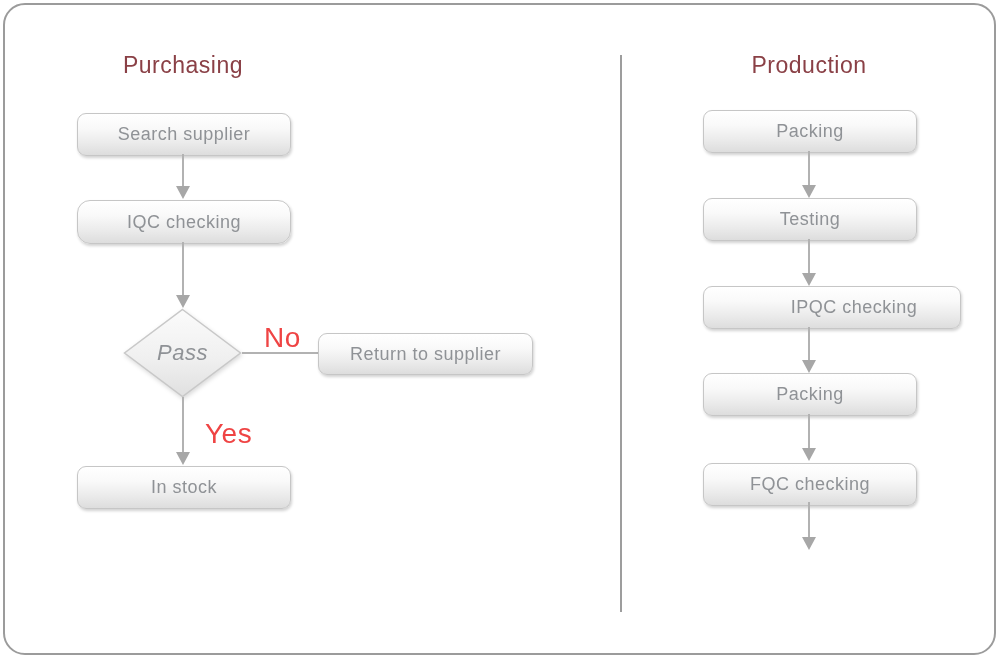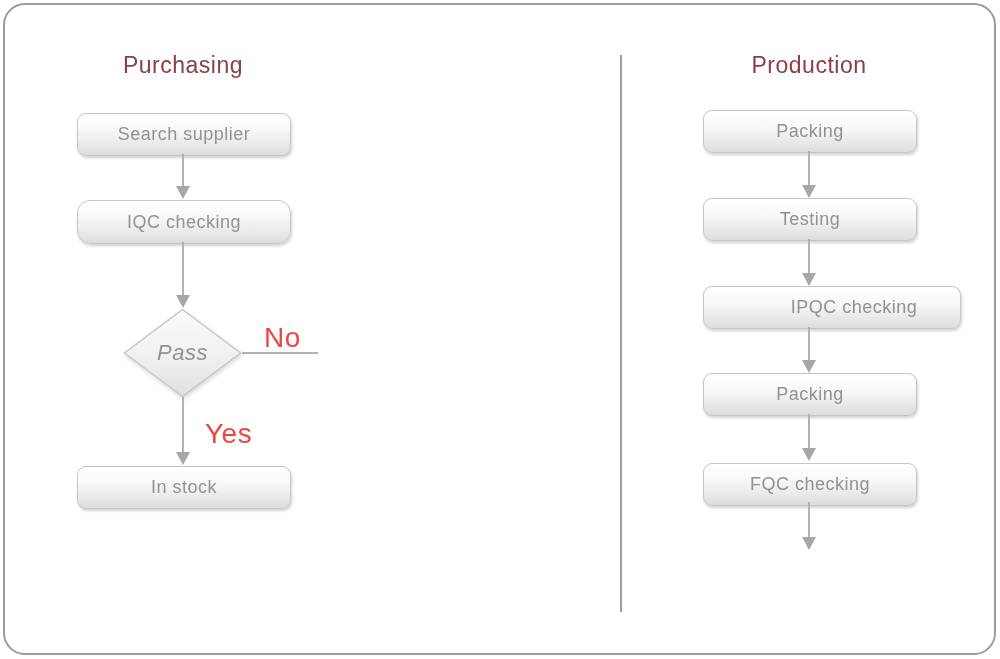--- a/index.html
+++ b/index.html
@@ -113,20 +113,21 @@
         <stop offset="100%" stop-color="#e0e0e0"></stop>
       </linearGradient>
     </defs>
     <polygon points="59.5,1.5 117.5,45 59.5,88.5 1.5,45" fill="url(#diamondGrad)" stroke="#c8c8c8" stroke-width="1.5"></polygon>
   </svg>
   <div class="diamond-label">Pass</div>
 
   <div class="edge-label" style="left:264px; top:322px;">No</div>
   <div class="hline" style="left:242px; top:352px; width:76px;"></div>
 
+  <div class="node" style="left:318px; top:333px; width:213px; height:40px;">Return to supplier</div>
 
   <div class="edge-label" style="left:205px; top:418px;">Yes</div>
   <div class="vline" style="left:182px; top:397px; height:56px;"></div>
   <div class="arrow-down" style="left:176px; top:452px;"></div>
 
   <div class="node" style="left:77px; top:466px; width:212px; height:41px;">In stock</div>
 
   <div class="col-title" style="left:703px; top:52px; width:212px;">Production</div>
 
   <div class="node" style="left:703px; top:110px; width:212px; height:41px;">Packing</div>

